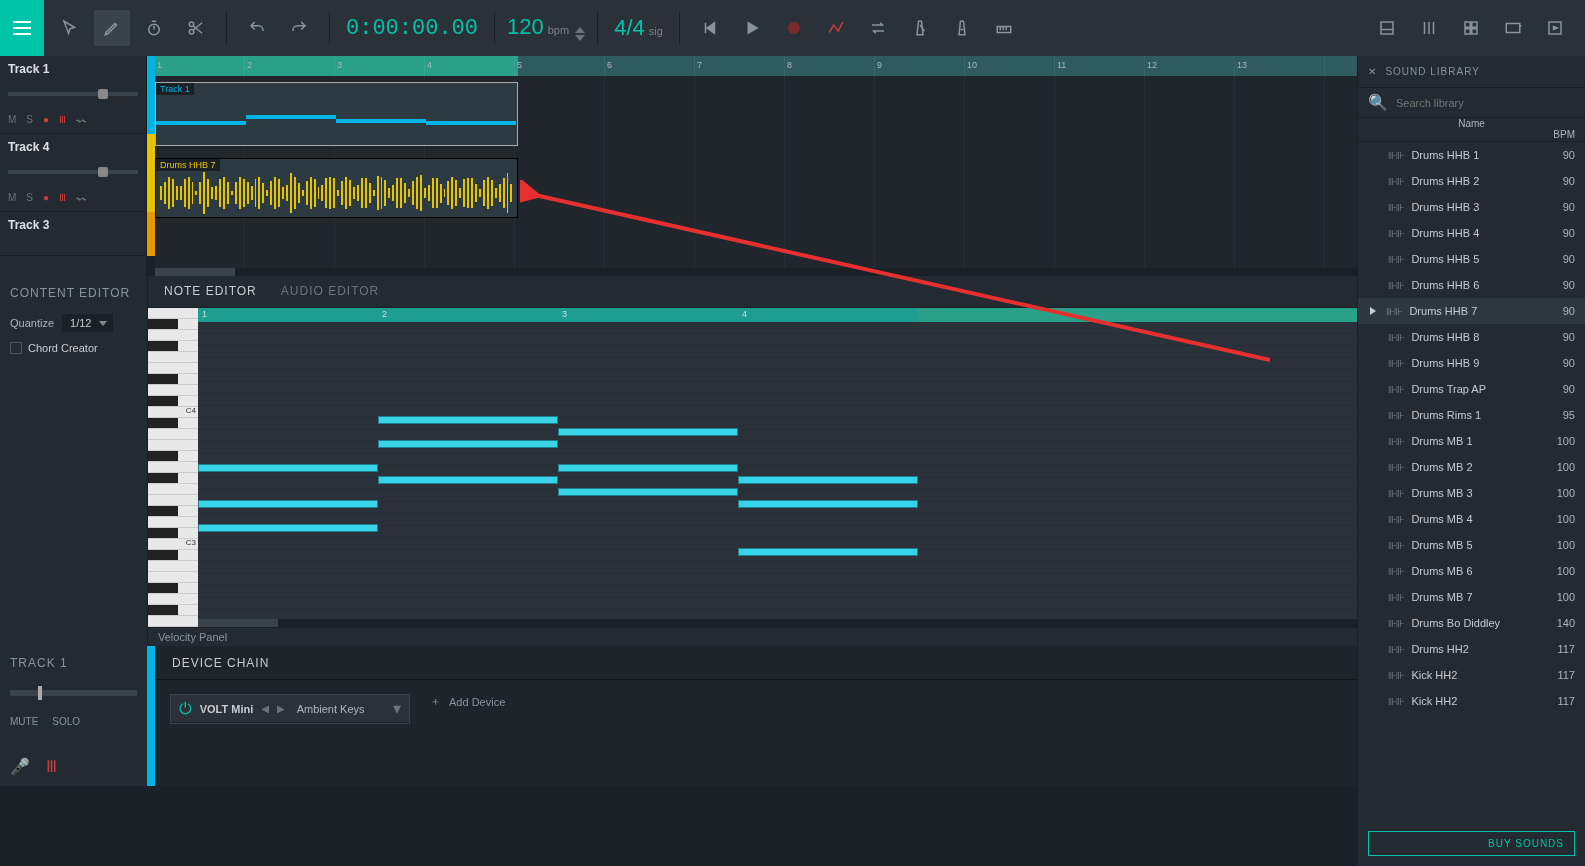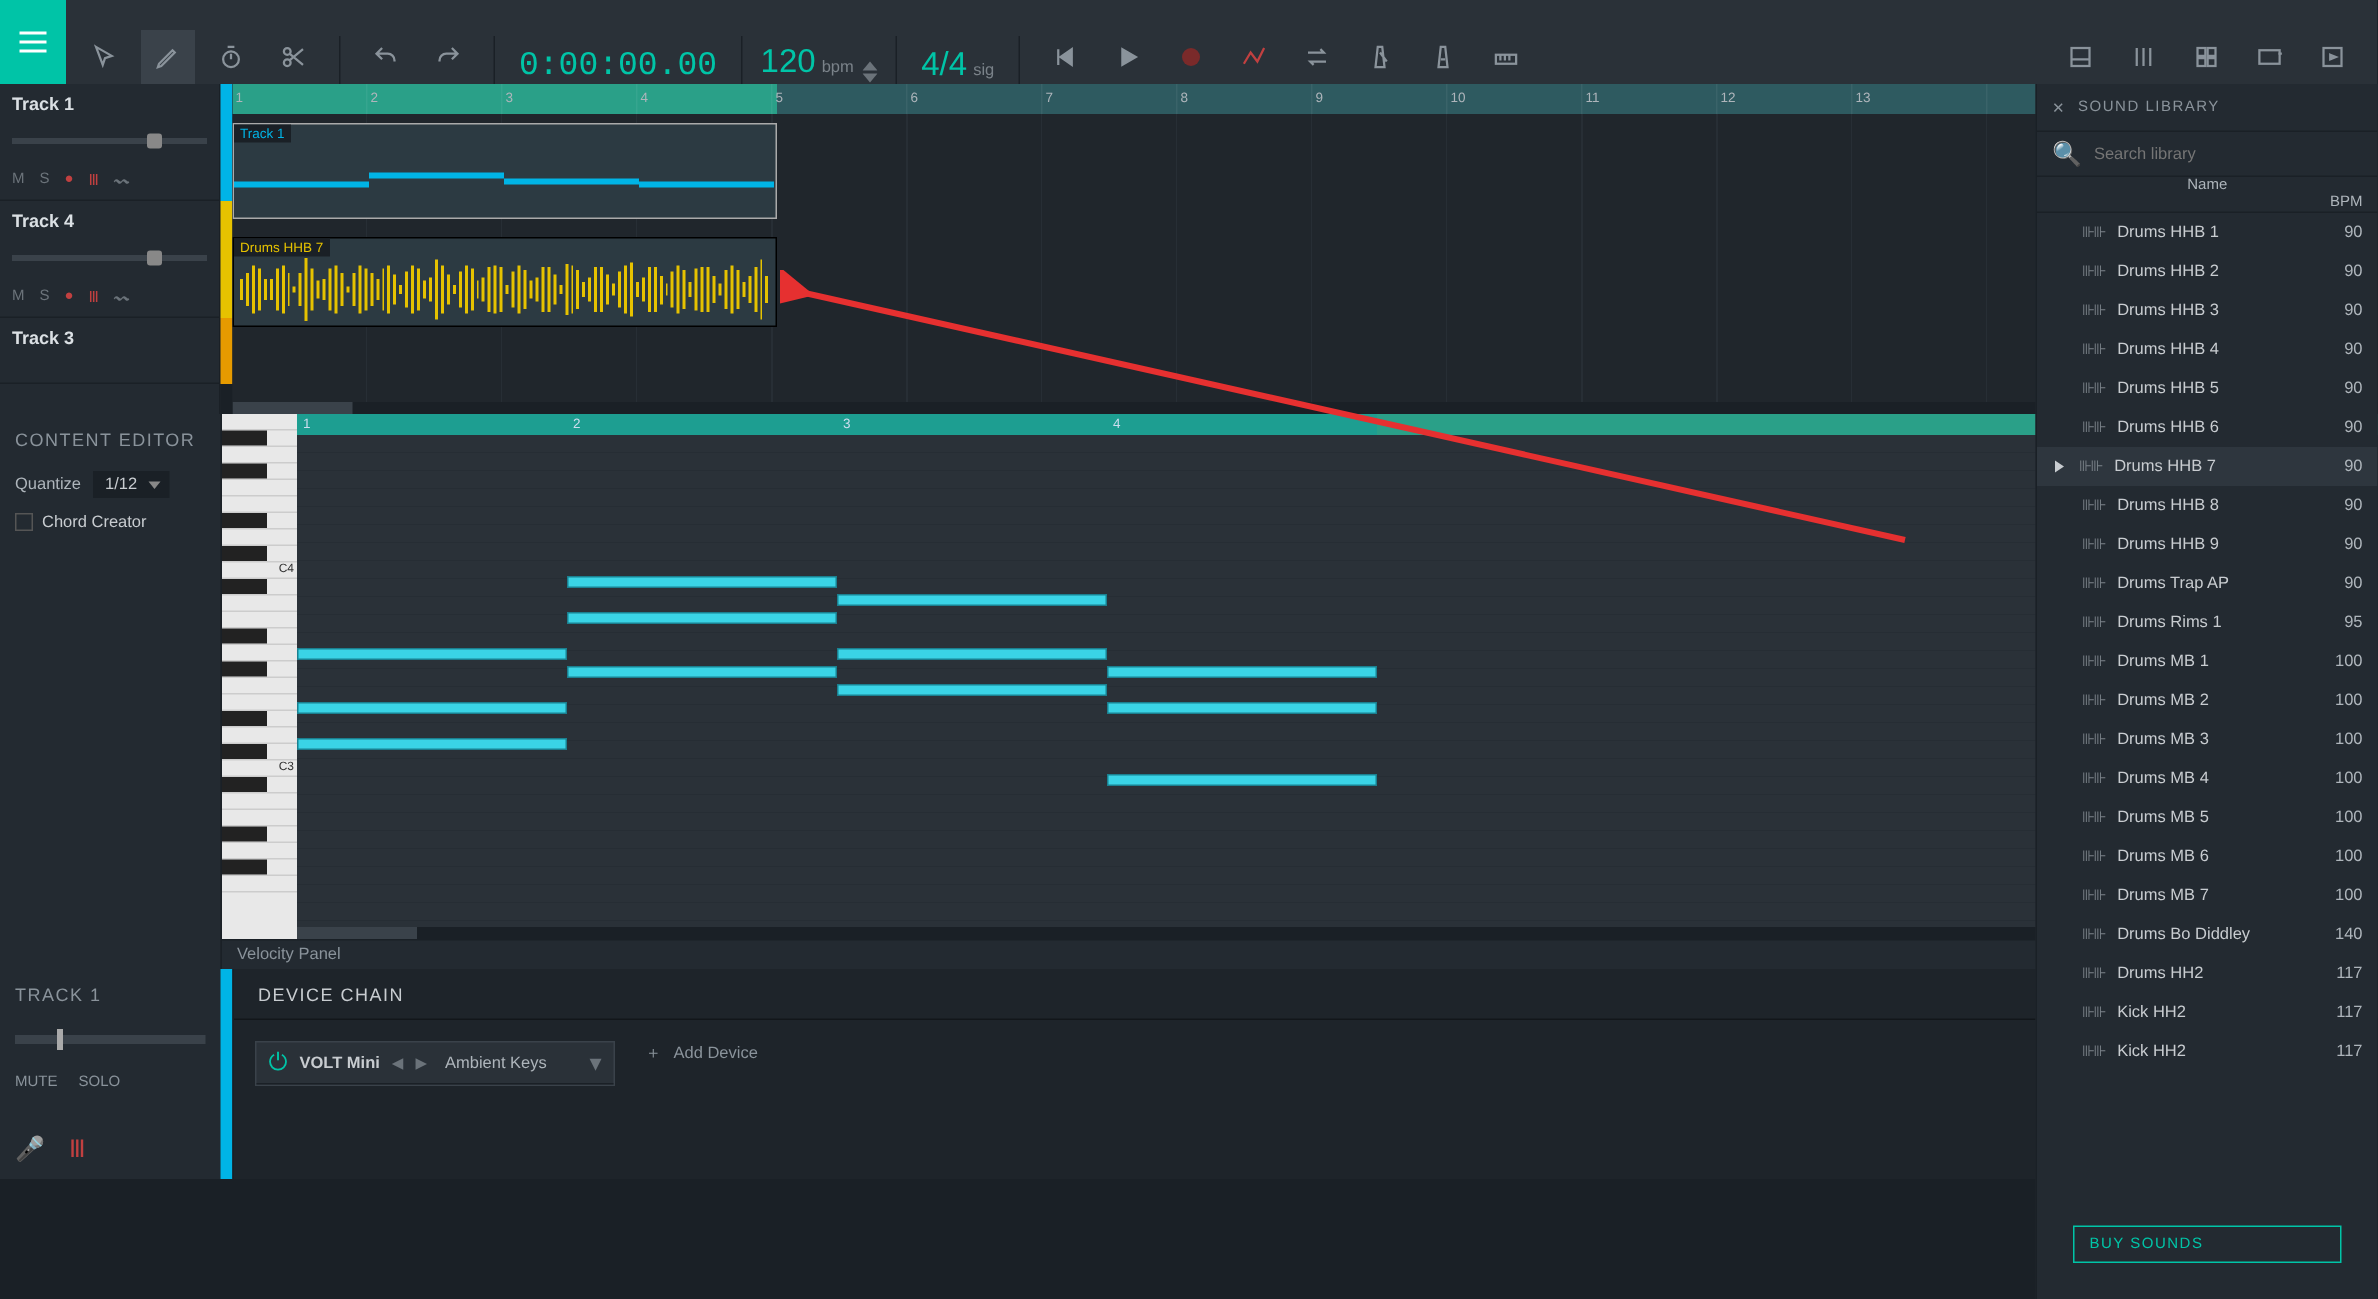--- a/index.html
+++ b/index.html
@@ -1,17 +1,17 @@
 <!DOCTYPE html>
 <html><head>
 <meta charset="utf-8">
 <style>
   * { box-sizing: border-box; margin: 0; padding: 0; font-family: Arial, Helvetica, sans-serif; }
   body { background: #1a2026; color: #c8ccd0; width:1585px; height:866px; overflow:hidden; user-select:none; }
-  .toolbar { height:56px; background:#2a3138; display:flex; align-items:flex-end; }
+  .toolbar { height:56px; background:#2a3138; display:flex; align-items:center; }
   .hamburger { width:44px; height:56px; background:#00c4a7; display:flex; flex-direction:column; justify-content:center; align-items:center; gap:4px;}
   .hamburger span { width:18px; height:2px; background:#fff;}
   .tb-btn { width:36px; height:36px; display:flex; align-items:center; justify-content:center; color:#8a939b; cursor:pointer;}
   .tb-btn svg { width:18px; height:18px; fill:none; stroke:currentColor; stroke-width:2;}
   .tb-group { display:flex; gap:6px; padding:0 8px;}
   .tb-sep { width:1px; height:32px; background:#1a2026; margin:0 4px;}
   .time-display { font-family:'Courier New',monospace; font-size:22px; color:#00c4a7; padding:0 12px;}
   .bpm-display { font-size:22px; color:#00c4a7; display:flex; align-items:baseline; padding:0 8px;}
   .bpm-label { font-size:11px; color:#7a8289; margin-left:4px;}
   .sig-display { font-size:22px; color:#00c4a7; display:flex; align-items:baseline; padding:0 12px;}
@@ -101,21 +101,21 @@
   .lib-cols{height:24px;display:flex;align-items:center;padding:0 10px;font-size:10px;color:#aeb5bb;border-bottom:1px solid #1a2026;flex-direction:column;}
   .lib-cols .col-bpm{margin-left:auto;}
   .lib-list{flex:1;overflow:hidden;}
   .lib-folder{height:26px;display:flex;align-items:center;padding:0 10px 0 20px;font-size:11px;color:#c8ccd0;gap:8px;}
   .lib-item{height:26px;display:flex;align-items:center;padding:0 10px 0 30px;font-size:11px;color:#c8ccd0;gap:8px;}
   .lib-item:hover,.lib-item.highlighted{background:#2e363e;}
   .lib-item .bpm{margin-left:auto;color:#aeb5bb;}
   .lib-item .play-tri{width:0;height:0;border-top:4px solid transparent;border-bottom:4px solid transparent;border-left:6px solid #c8ccd0;margin-left:-18px;margin-right:2px;}
   .wave-icon{color:#7a8289;font-size:10px;letter-spacing:-1px;}
   .folder-icon{width:12px;height:10px;border:1px solid #888;border-radius:1px;}
-  .buy-sounds{margin:24px;border:1px solid #00c4a7;color:#00c4a7;font-size:10px;padding:6px 10px;text-align:left;letter-spacing:1px;cursor:pointer;}
+  .buy-sounds{margin:10px;border:1px solid #00c4a7;color:#00c4a7;font-size:10px;padding:6px 10px;text-align:right;letter-spacing:1px;cursor:pointer;}
 
   .arrow-svg{position:absolute;pointer-events:none;z-index:50;}
   .hscroll{position:absolute;left:0;right:0;bottom:0;height:8px;background:#1a2026;}
   .hscroll-thumb{position:absolute;height:8px;background:#3a424a;}
 </style>
 </head>
 <body>
 
 <div class="toolbar">
   <div class="hamburger">
@@ -435,20 +435,25 @@
     <div class="quant-row">
       <span>Quantize</span>
       <div class="quant-sel">1/12</div>
     </div>
     <div class="check-row">
       <div class="checkbox"></div>
       <span>Chord Creator</span>
     </div>
   </div>
   <div class="editor-main">
+    <div class="editor-tabs">
+      <div class="etab active">NOTE EDITOR</div>
+      <div class="etab">AUDIO EDITOR</div>
+      <div class="close-x">×</div>
+    </div>
     <div class="piano-roll">
       <div class="piano-keys" id="piano-keys">
           <div class="pkey"></div>
           <div class="pkey black"></div>
           <div class="pkey"></div>
           <div class="pkey black"></div>
           <div class="pkey"></div>
           <div class="pkey"></div>
           <div class="pkey black"></div>
           <div class="pkey"></div>

